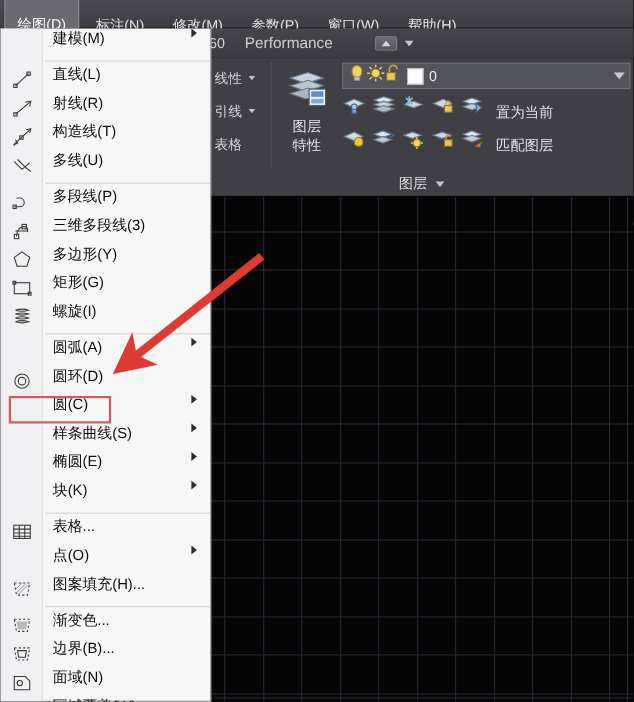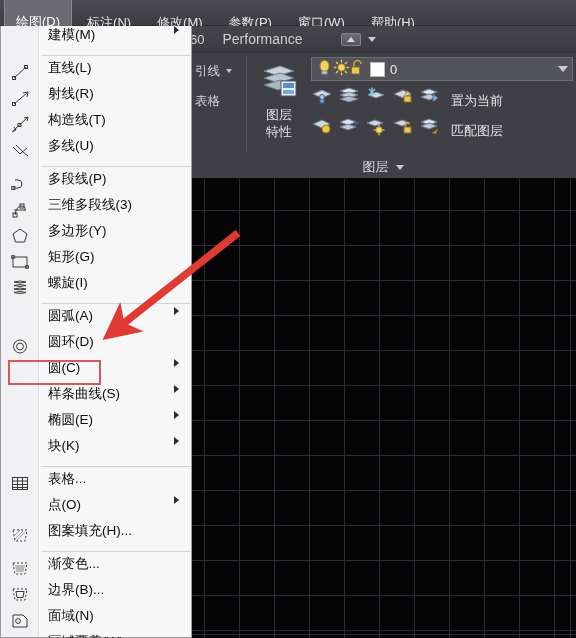--- a/index.html
+++ b/index.html
@@ -207,20 +207,24 @@
       <span class="perf-label">Performance</span>
       <span class="perf-badge">
           <i class="cap"></i>
         </span>
       <span class="caret-d"></span>
     </div>
 
     <div class="panel-layer">
 
       <div class="annot-col" id="annot-col">
+          <div class="annot-row">
+            <span class="t">线性</span>
+            <span class="mini-caret"></span>
+          </div>
           <div class="annot-row">
             <span class="t">引线</span>
             <span class="mini-caret"></span>
           </div>
           <div class="annot-row">
             <span class="t">表格</span>
           </div>
         </div>
 
       <div class="layerprop">

